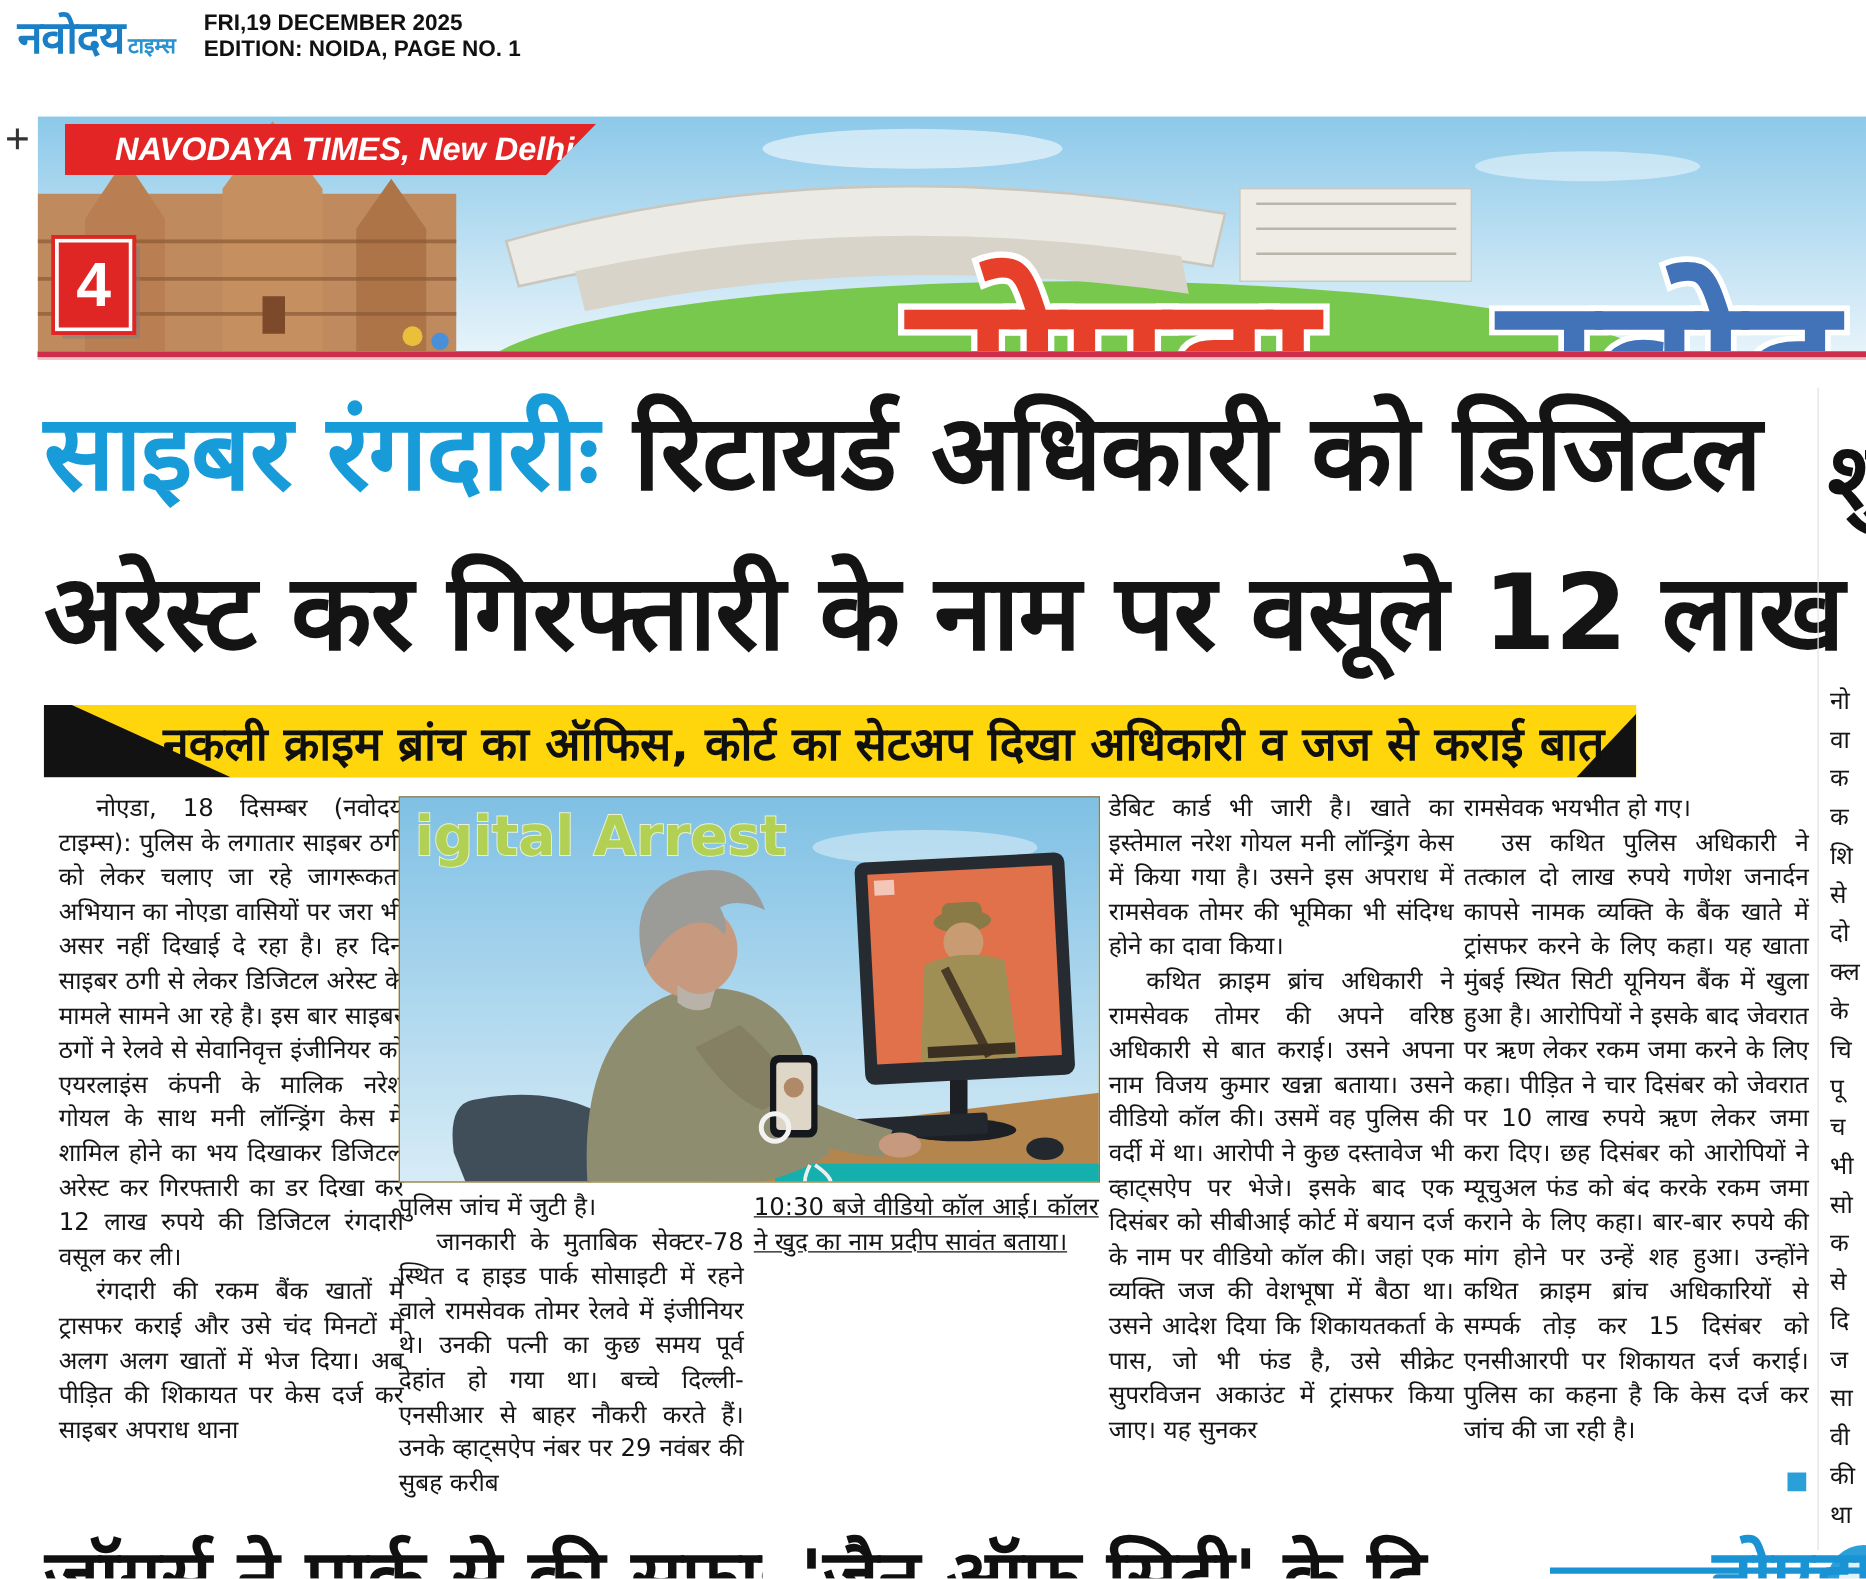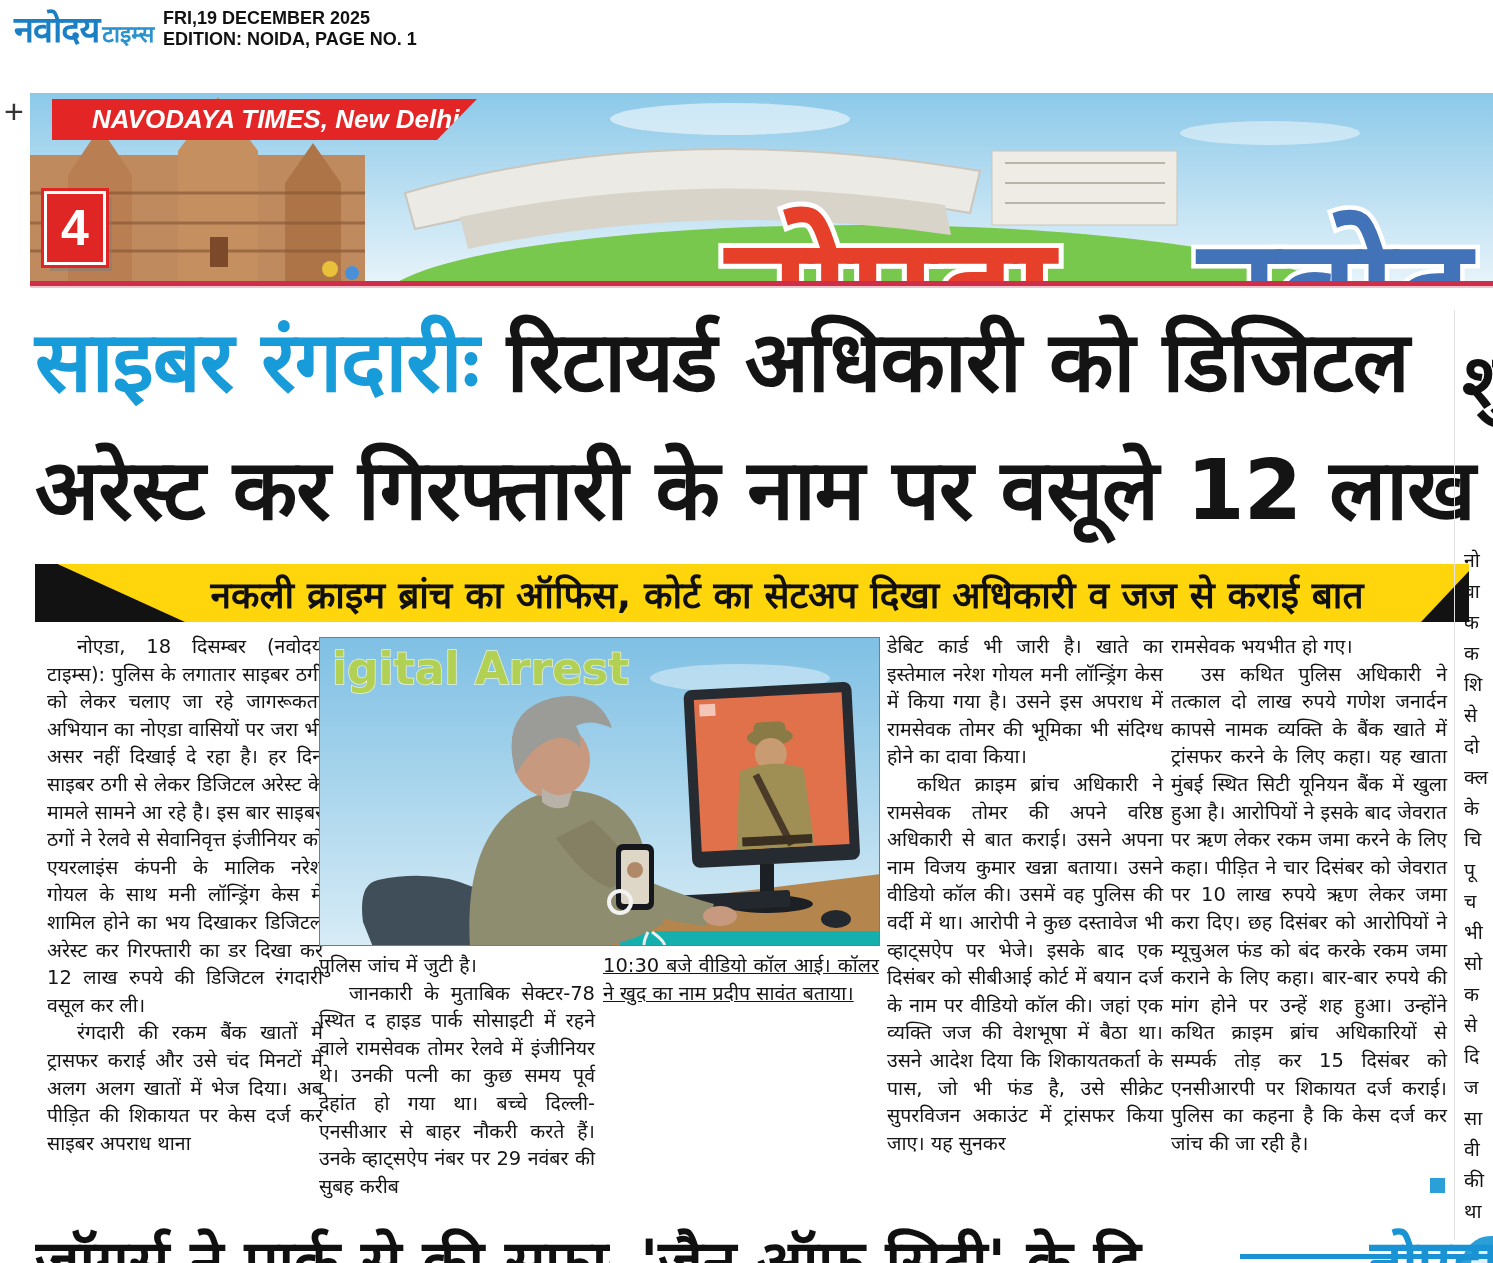--- a/index.html
+++ b/index.html
@@ -2,21 +2,21 @@
 <html lang="hi"><head>
 <meta charset="utf-8">
 <style>
   html,body{margin:0;padding:0;background:#ffffff;}
   #page{position:relative;width:1493px;height:1263px;background:#ffffff;overflow:hidden;
         font-family:"DejaVu Sans",sans-serif;color:#151515;}
   .abs{position:absolute;}
 
   
   .logo-main{font-size:36px;font-weight:800;color:#1a7fc5;letter-spacing:-1px;}
-  .logo-sub{font-size:23px;font-weight:700;color:#2a93cf;margin-left:3px;}
+  .logo-sub{font-size:17px;font-weight:700;color:#2a93cf;margin-left:3px;}
   .dateblock{font-family:"Liberation Sans",sans-serif;font-size:18px;font-weight:700;
              color:#111;line-height:21px;}
 
   
   .masthead{left:30px;top:93px;width:1463px;height:188px;overflow:hidden;}
   .ribbon{position:absolute;left:22px;top:6px;width:425px;height:41px;background:#e42525;
           clip-path:polygon(0 0,100% 0,calc(100% - 40px) 100%,0 100%);
           color:#fff;font-family:"Liberation Sans",sans-serif;font-style:italic;font-weight:700;
           font-size:26px;line-height:40px;padding-left:40px;box-sizing:border-box;}
   .numbox{position:absolute;left:14px;top:98px;width:56px;height:68px;background:#e02525;
@@ -29,21 +29,21 @@
   .cropmark{left:4px;top:92px;font-family:"Liberation Sans",sans-serif;font-weight:300;
             font-size:34px;color:#333;}
 
   
   .headline{left:35px;top:298px;width:1420px;font-weight:800;font-size:84px;line-height:128px;
             letter-spacing:-1px;white-space:nowrap;}
   .hl-blue{color:#189bd9;}
   .hl-black{color:#141414;}
 
   
-  .strip{left:35px;top:564px;width:1434px;height:58px;background:#ffd60b;}
+  .strip{left:35px;top:564px;width:1274px;height:58px;background:#ffd60b;}
   .strip-capL{position:absolute;left:0;top:0;width:150px;height:100%;background:#121212;
               clip-path:polygon(0 0,15% 0,100% 100%,0 100%);}
   .strip-capR{position:absolute;right:0;top:0;width:48px;height:100%;background:#121212;
               clip-path:polygon(100% 12%,100% 100%,0 100%);}
   .strip-text{position:absolute;left:130px;right:60px;top:0;height:100%;
               display:flex;align-items:center;justify-content:center;
               font-size:37px;font-weight:800;color:#101010;white-space:nowrap;}
 
   
   .col{position:absolute;top:633px;width:276px;font-size:19.5px;line-height:27.6px;

